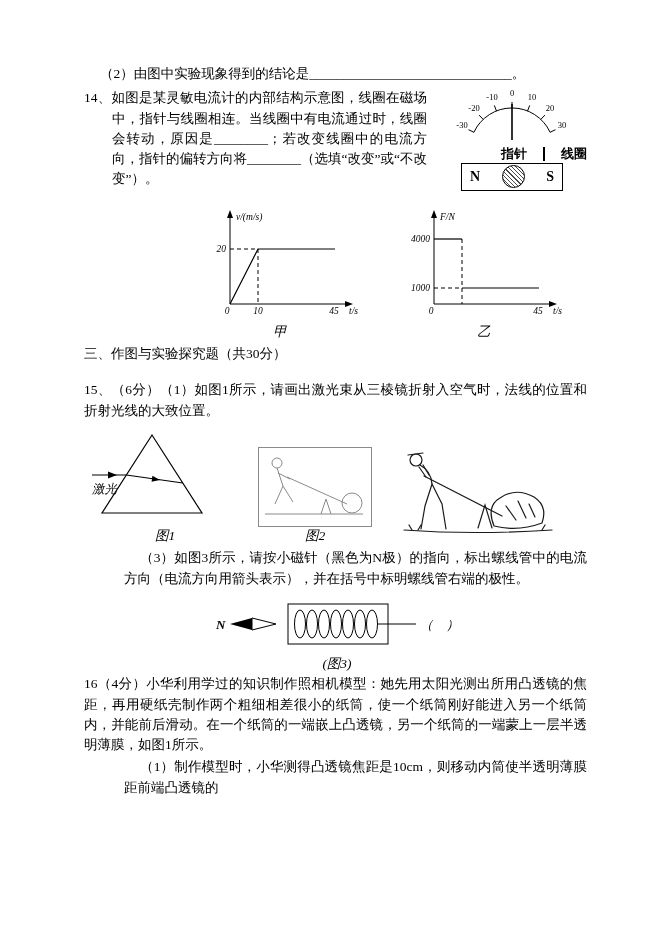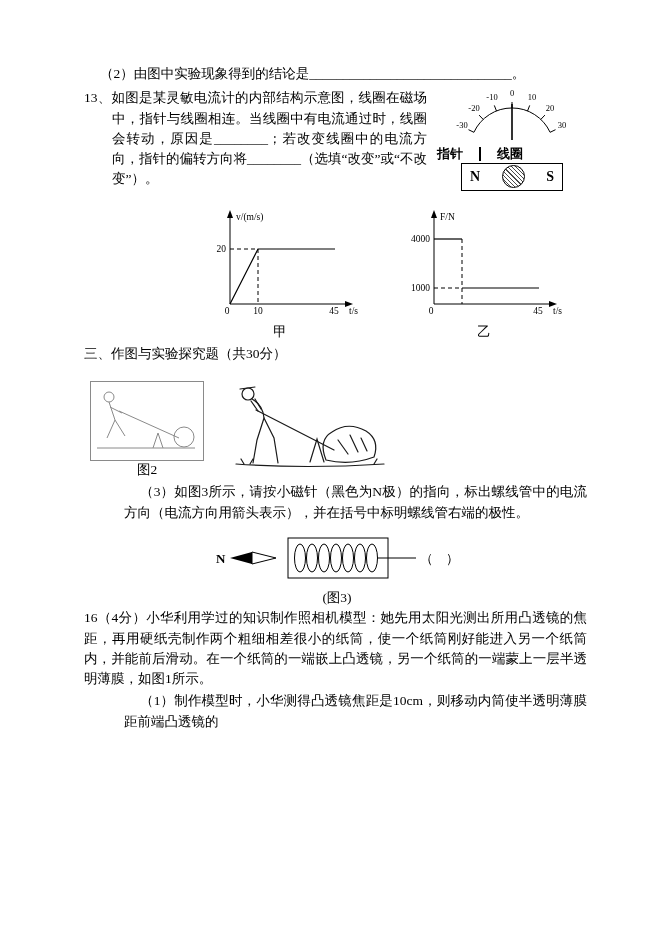--- a/index.html
+++ b/index.html
@@ -9,27 +9,27 @@
     font-family:"Liberation Serif","DejaVu Serif",serif;
     font-size:13.5px;line-height:1.5;
     padding:64px 74px 0 84px;
   }
   p{margin:0;text-align:justify;}
   .indent16{padding-left:16px;}
   .hang28{padding-left:28px;text-indent:-28px;}
   .hang16{padding-left:16px;text-indent:-16px;}
   .sub16{padding-left:28px;text-indent:-12px;}
   .first16{text-indent:16px;margin-left:40px;}
-  figure{margin:0;}
+  figure{margin:0;font-style:italic;}
   figcaption{text-align:center;font-size:13.5px;line-height:1.2;margin-top:1px;}
   svg text{font-family:"Liberation Serif","DejaVu Serif",serif;fill:#000;}
 
   .q13wrap{display:flow-root;margin-top:4px;margin-bottom:12px;}
   .meter{float:right;width:150px;margin:0 0 2px 10px;}
-  .meter-labels{display:flex;justify-content:flex-start;align-items:center;gap:16px;
+  .meter-labels{display:flex;justify-content:flex-end;align-items:center;gap:16px;
     font-weight:bold;font-size:13px;line-height:1.1;}
   .needle-stub{width:2px;height:14px;background:#000;}
   .magnet{width:102px;height:28px;margin:2px auto 0;border:1.2px solid #000;
     display:flex;align-items:center;justify-content:space-between;
     padding:0 8px;box-sizing:border-box;}
   .magnet .pole{font-weight:bold;font-size:14px;}
   .hatch-circle{width:21px;height:21px;border-radius:50%;border:1px solid #000;
     background:repeating-linear-gradient(45deg,#ffffff 0 2px,#4a4a4a 2px 3px);}
 
   .graphs-row{display:flex;gap:44px;margin:8px 0 4px 116px;}
@@ -74,21 +74,21 @@
         <span>指针</span>
         <span class="needle-stub"></span>
         <span>线圈</span>
       </div>
       <div class="magnet">
         <span class="pole">N</span>
         <span class="hatch-circle"></span>
         <span class="pole">S</span>
       </div>
     </div>
-    <p class="hang28">13、如图是某灵敏电流计的内部结构示意图，线圈在磁场中，指针与线圈相连。当线圈中有电流通过时，线圈会转动，原因是________；若改变线圈中的电流方向，指针的偏转方向将________（选填“改变”或“不改变”）。</p>
+    <p class="hang28">14、如图是某灵敏电流计的内部结构示意图，线圈在磁场中，指针与线圈相连。当线圈中有电流通过时，线圈会转动，原因是________；若改变线圈中的电流方向，指针的偏转方向将________（选填“改变”或“不改变”）。</p>
   </div>
 
 
   <div class="graphs-row">
     <figure>
       <svg width="160" height="112" viewBox="0 0 160 112">
         <line x1="30" y1="99" x2="30" y2="10" stroke="#000"></line>
         <polygon points="30,5 27,13 33,13" fill="#000"></polygon>
         <line x1="30" y1="99" x2="148" y2="99" stroke="#000"></line>
         <polygon points="153,99 145,96 145,102" fill="#000"></polygon>
@@ -120,22 +120,34 @@
         <text x="27" y="109" font-size="9.5" text-anchor="middle">0</text>
         <text x="134" y="109" font-size="9.5" text-anchor="middle">45</text>
         <text x="158" y="109" font-size="9.5" text-anchor="end">t/s</text>
       </svg>
       <figcaption>乙</figcaption>
     </figure>
   </div>
 
   <p class="section-head">三、作图与实验探究题（共30分）</p>
 
+  <p>15、（6分）（1）如图1所示，请画出激光束从三棱镜折射入空气时，法线的位置和折射光线的大致位置。</p>
 
   <div class="figs-row">
+    <figure>
+      <svg width="150" height="92" viewBox="0 0 150 92">
+        <polygon points="62,6 12,84 112,84" fill="none" stroke="#000" stroke-width="1.2"></polygon>
+        <line x1="2" y1="46" x2="36.4" y2="46" stroke="#000" stroke-width="1.2"></line>
+        <polygon points="27,46 18,42.6 18,49.4" fill="#000"></polygon>
+        <line x1="36.4" y1="46" x2="92.8" y2="54" stroke="#000" stroke-width="1.2"></line>
+        <polygon points="70,50.9 61.6,52.7 62.4,46.8" fill="#000"></polygon>
+        <text x="2" y="64" font-size="12.5">激光</text>
+      </svg>
+      <figcaption>图1</figcaption>
+    </figure>
 
     <figure>
       <div class="fig2box">
         <svg width="112" height="78" viewBox="0 0 112 78" fill="none" stroke="#8a8a8a" stroke-width="1">
           <circle cx="18" cy="15" r="5"></circle>
           <path d="M18,20 l6,18"></path>
           <path d="M19,25 l12,6"></path>
           <path d="M24,38 l-8,18 M24,38 l10,16"></path>
           <line x1="28" y1="29" x2="88" y2="56"></line>
           <path d="M62,66 l5,-15 5,15"></path>

